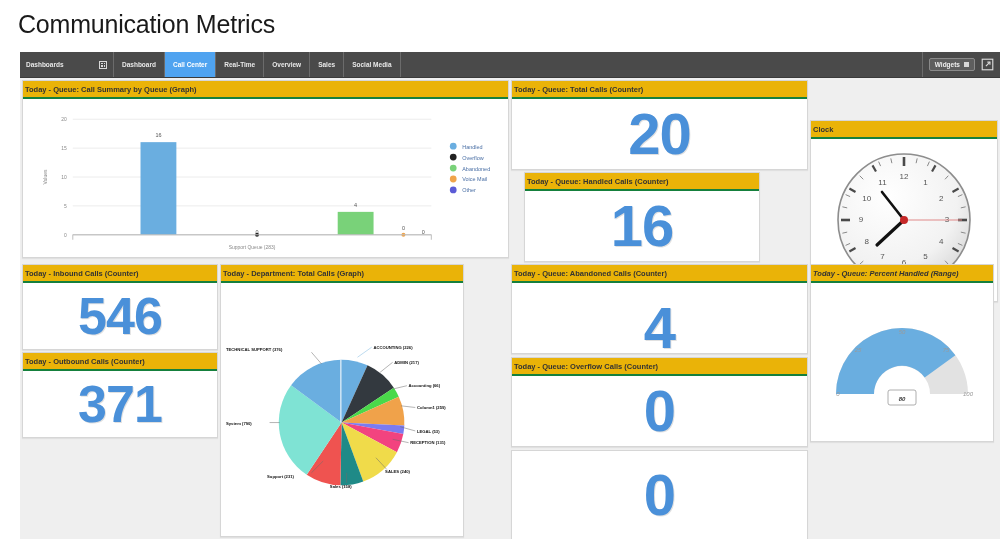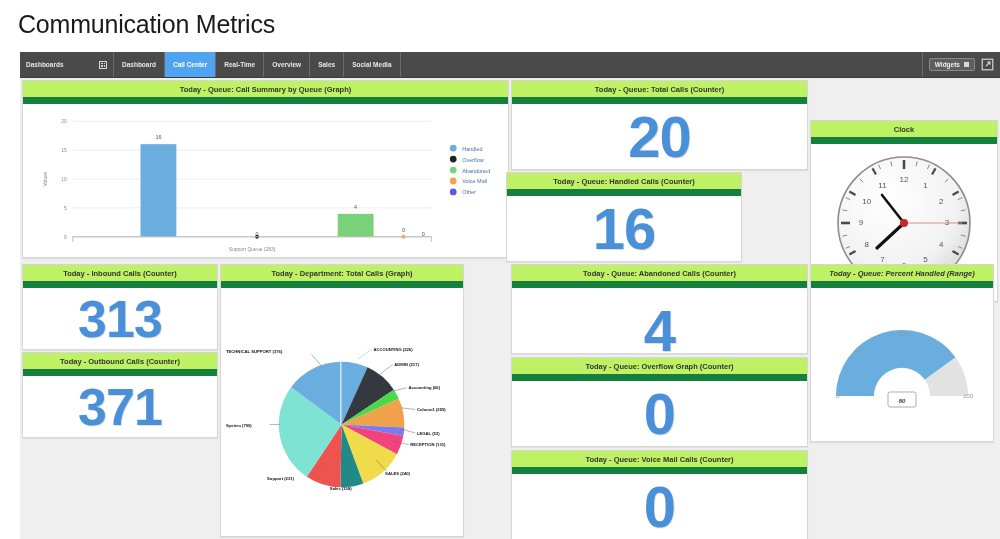--- a/index.html
+++ b/index.html
@@ -90,26 +90,26 @@
   .panel {
     position: absolute;
     background: #ffffff;
     border: 1px solid #d6d6d6;
     box-shadow: 0 1px 1px rgba(0,0,0,0.06);
     display: flex;
     flex-direction: column;
     overflow: hidden;
   }
   .panel-header {
-    background: #bef264;
-    border-bottom: 7px solid #15803d;
+    background: #eab308;
+    border-bottom: 2px solid #15803d;
     font-size: 7.5px;
     font-weight: bold;
     color: #333333;
-    text-align: center;
+    text-align: left;
     padding: 4px 2px 3px;
     white-space: nowrap;
     overflow: hidden;
   }
   .panel-body {
     flex: 1;
     position: relative;
     display: flex;
     align-items: center;
     justify-content: center;
@@ -224,21 +224,21 @@
       </div>
     </div>
 
     <div class="panel" style="left:491px; top:2px; width:297px; height:90px;">
       <div class="panel-header">Today - Queue: Total Calls (Counter)</div>
       <div class="panel-body">
         <span class="counter-value">20</span>
       </div>
     </div>
 
-    <div class="panel" style="left:486px; top:94px; width:236px; height:90px;">
+    <div class="panel" style="left:504px; top:94px; width:236px; height:90px;">
       <div class="panel-header">Today - Queue: Handled Calls (Counter)</div>
       <div class="panel-body">
         <span class="counter-value">16</span>
       </div>
     </div>
 
     <div class="panel" style="left:790px; top:2px; width:188px; height:182px;margin-top:40px;">
       <div class="panel-header">Clock</div>
       <div class="panel-body">
         <svg width="150" height="150" viewBox="0 0 150 150">
@@ -305,21 +305,21 @@
           <line x1="75" y1="75" x2="53" y2="47" stroke="#111111" stroke-width="2.6" stroke-linecap="round"></line>
           <line x1="75" y1="75" x2="133" y2="75" stroke="#e08a8a" stroke-width="1.2"></line>
           <circle cx="75" cy="75" r="4" fill="#c62828"></circle>
         </svg>
       </div>
     </div>
 
     <div class="panel" style="left:2px; top:186px; width:196px; height:86px;">
       <div class="panel-header">Today - Inbound Calls (Counter)</div>
       <div class="panel-body">
-        <span class="counter-value small">313</span>
+        <span class="counter-value small">546</span>
       </div>
     </div>
 
     <div class="panel" style="left:2px; top:274px; width:196px; height:86px;">
       <div class="panel-header">Today - Outbound Calls (Counter)</div>
       <div class="panel-body">
         <span class="counter-value small">371</span>
       </div>
     </div>
 
@@ -375,28 +375,27 @@
     </div>
 
     <div class="panel" style="left:491px; top:186px; width:297px; height:90px;gap:20px;">
       <div class="panel-header">Today - Queue: Abandoned Calls (Counter)</div>
       <div class="panel-body">
         <span class="counter-value">4</span>
       </div>
     </div>
 
     <div class="panel" style="left:491px; top:279px; width:297px; height:90px;">
-      <div class="panel-header">Today - Queue: Overflow Graph (Counter)</div>
+      <div class="panel-header">Today - Queue: Overflow Calls (Counter)</div>
       <div class="panel-body">
         <span class="counter-value">0</span>
       </div>
     </div>
 
     <div class="panel" style="left:491px; top:372px; width:297px; height:90px;">
-      <div class="panel-header">Today - Queue: Voice Mail Calls (Counter)</div>
       <div class="panel-body">
         <span class="counter-value">0</span>
       </div>
     </div>
 
     <div class="panel" style="left:790px; top:186px; width:184px; height:178px;font-style:italic;">
       <div class="panel-header">Today - Queue: Percent Handled (Range)</div>
       <div class="panel-body">
         <svg width="180" height="145" viewBox="0 0 180 145">
           <g transform="translate(90,104)">

